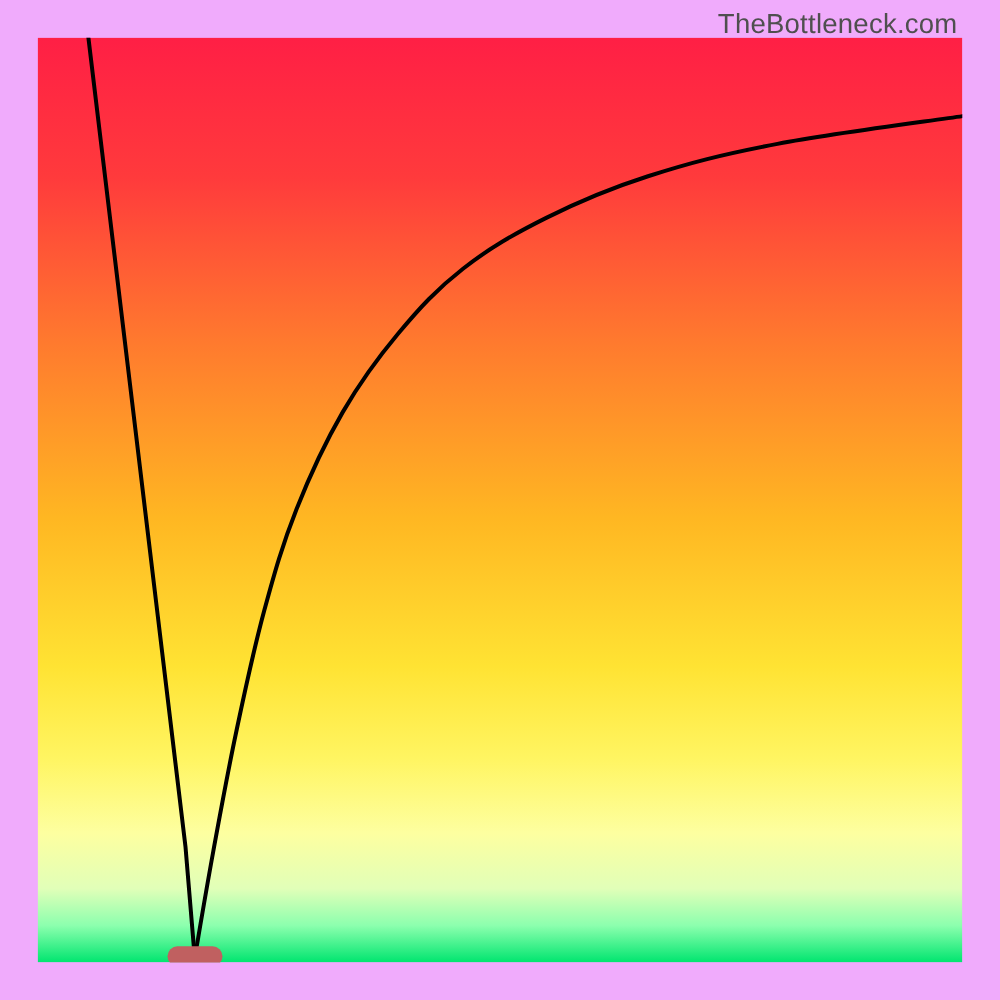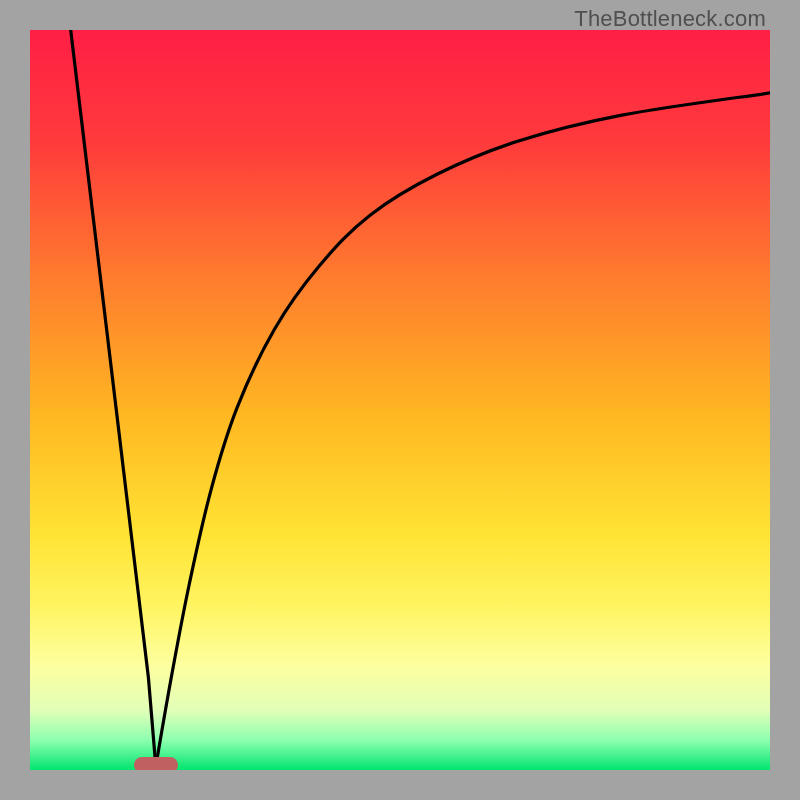--- a/index.html
+++ b/index.html
@@ -8,21 +8,21 @@
     width: 800px;
     height: 800px;
     overflow: hidden;
     background: #000;
     font-family: Arial, Helvetica, sans-serif;
   }
   .frame {
     position: relative;
     width: 800px;
     height: 800px;
-    background: #a3a3a3;
+    background: #f0abfc;
   }
   .plot-area {
     position: absolute;
     left: 30px;
     top: 30px;
     width: 740px;
     height: 740px;
     overflow: hidden;
   }
   .gradient-bg {

